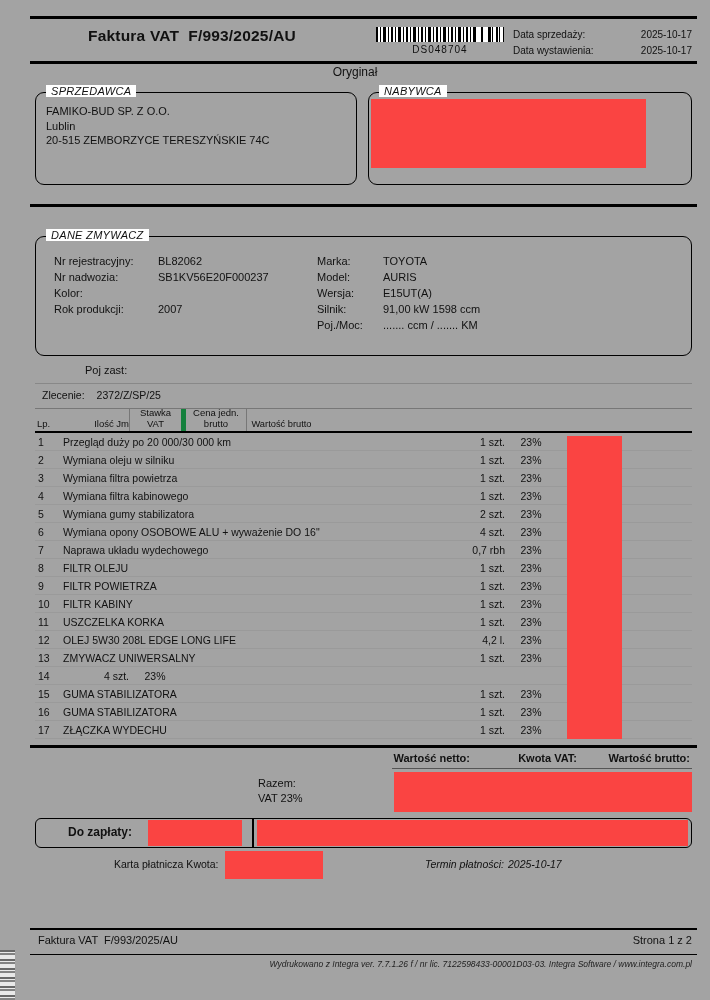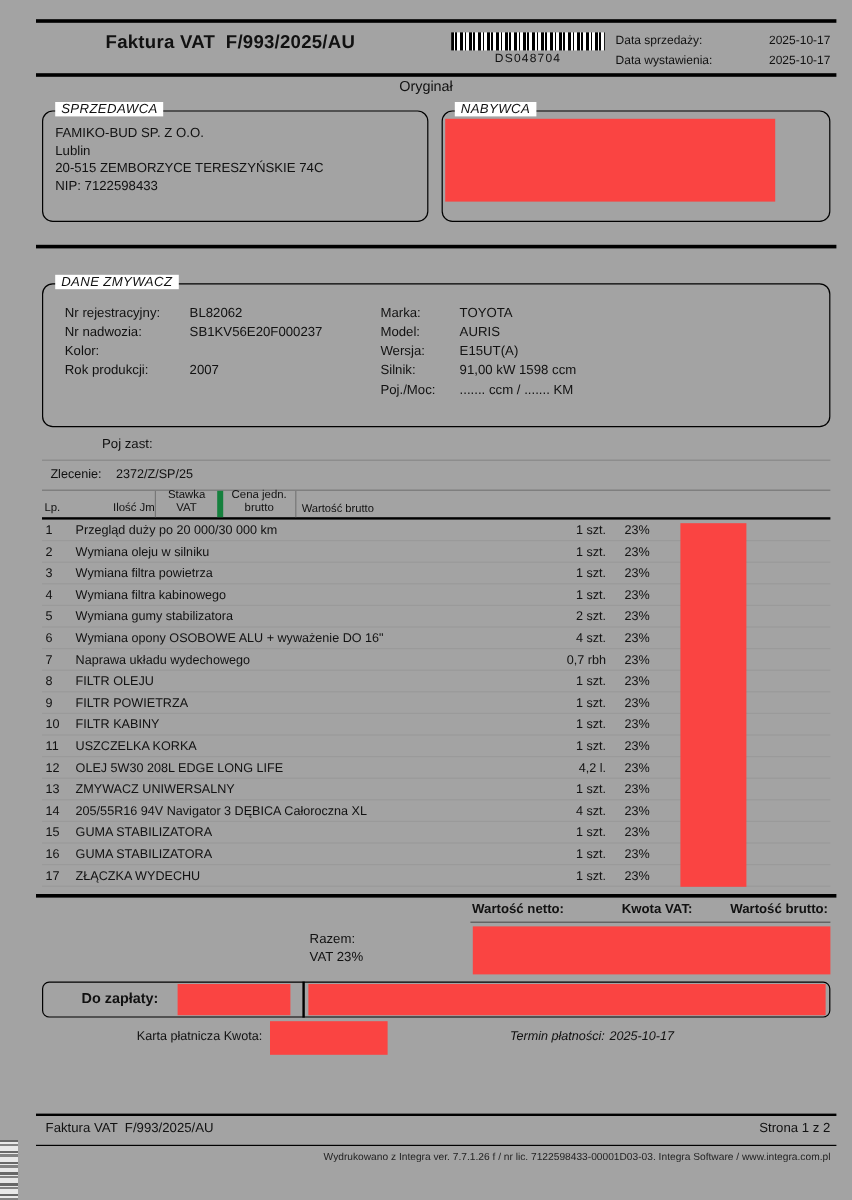--- a/index.html
+++ b/index.html
@@ -51,21 +51,21 @@
   .sum-brutto{left:598px;width:92px}
   .razem{position:absolute;left:258px;top:776px;font-size:11px;line-height:15px}
   .due-box{left:35px;top:818px;width:657px;height:30px;border-radius:6px}
   .due-divider{position:absolute;left:252px;top:818px;width:2px;height:30px;background:#000}
   .due-label{position:absolute;left:68px;top:825px;font-size:12px;font-weight:bold}
   .card-label{position:absolute;left:114px;top:858px;font-size:10.5px}
   .term{position:absolute;left:425px;top:858px;font-size:10.5px;font-style:italic}
   .term .val{margin-left:4px}
   .footer-ref{position:absolute;left:38px;top:934px;font-size:11px;white-space:pre}
   .footer-page{position:absolute;left:540px;top:934px;width:152px;text-align:right;font-size:11px}
-  .print-info{position:absolute;left:222px;top:959px;width:470px;text-align:right;font-size:8.5px;color:#222}
+  .print-info{position:absolute;left:222px;top:959px;width:470px;text-align:right;font-size:8.5px;font-style:italic;color:#222}
   .smudge{position:absolute;left:0;top:950px;width:15px;height:50px;opacity:.75;filter:blur(.5px);
     background:repeating-linear-gradient(0deg,#777 0 2px,#fff 2px 3px,#555 3px 5px,#fff 5px 9px)}
 </style>
 </head>
 <body>
 
 <div class="page">
 
   <div class="hr" style="left:30px;top:16px;width:667px;height:3px"></div>
 
@@ -84,21 +84,20 @@
   </div>
   <div class="hr" style="left:30px;top:61px;width:667px;height:3px"></div>
   <div class="copy-type">Oryginał</div>
 
   <div class="box seller-box">
     <span class="box-label">SPRZEDAWCA</span>
     <div class="seller-lines">
       <div>FAMIKO-BUD SP. Z O.O.</div>
       <div>Lublin</div>
       <div>20-515 ZEMBORZYCE TERESZYŃSKIE 74C</div>
-      <div>NIP: 7122598433</div>
     </div>
   </div>
 
   <div class="box buyer-box">
     <span class="box-label">NABYWCA</span>
   </div>
   <div class="redact" style="left: 371px; top: 99px; width: 275px; height: 69px; background: rgb(250, 68, 66);"></div>
 
   <div class="hr" style="left:30px;top:204px;width:667px;height:3px"></div>
 
@@ -250,21 +249,20 @@
   </div>
       <div class="trow">
     <div class="td td-lp">13</div>
     <div class="td td-name">ZMYWACZ UNIWERSALNY</div>
     <div class="td td-qty">1 szt.</div>
     <div class="td td-vat">23%</div>
     <div class="td td-rest"></div>
   </div>
       <div class="trow">
     <div class="td td-lp">14</div>
-    <div class="td td-name">205/55R16 94V Navigator 3 DĘBICA Całoroczna XL</div>
     <div class="td td-qty">4 szt.</div>
     <div class="td td-vat">23%</div>
     <div class="td td-rest"></div>
   </div>
       <div class="trow">
     <div class="td td-lp">15</div>
     <div class="td td-name">GUMA STABILIZATORA</div>
     <div class="td td-qty">1 szt.</div>
     <div class="td td-vat">23%</div>
     <div class="td td-rest"></div>

